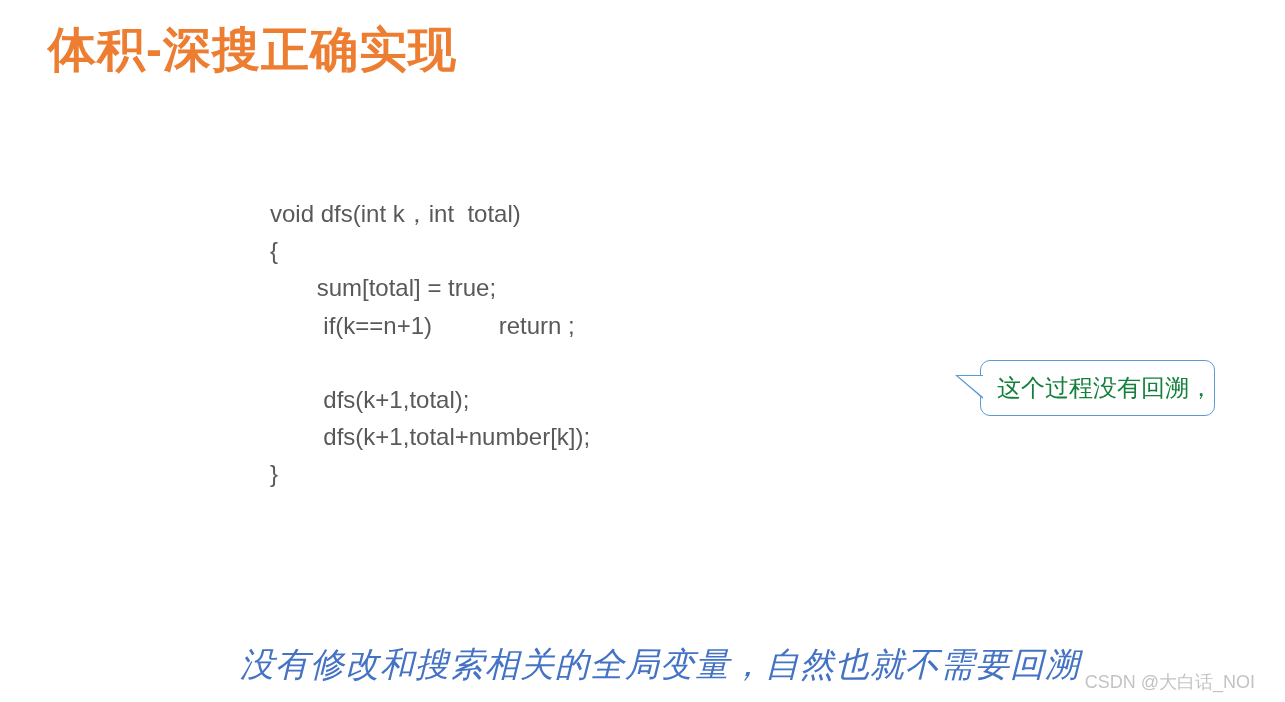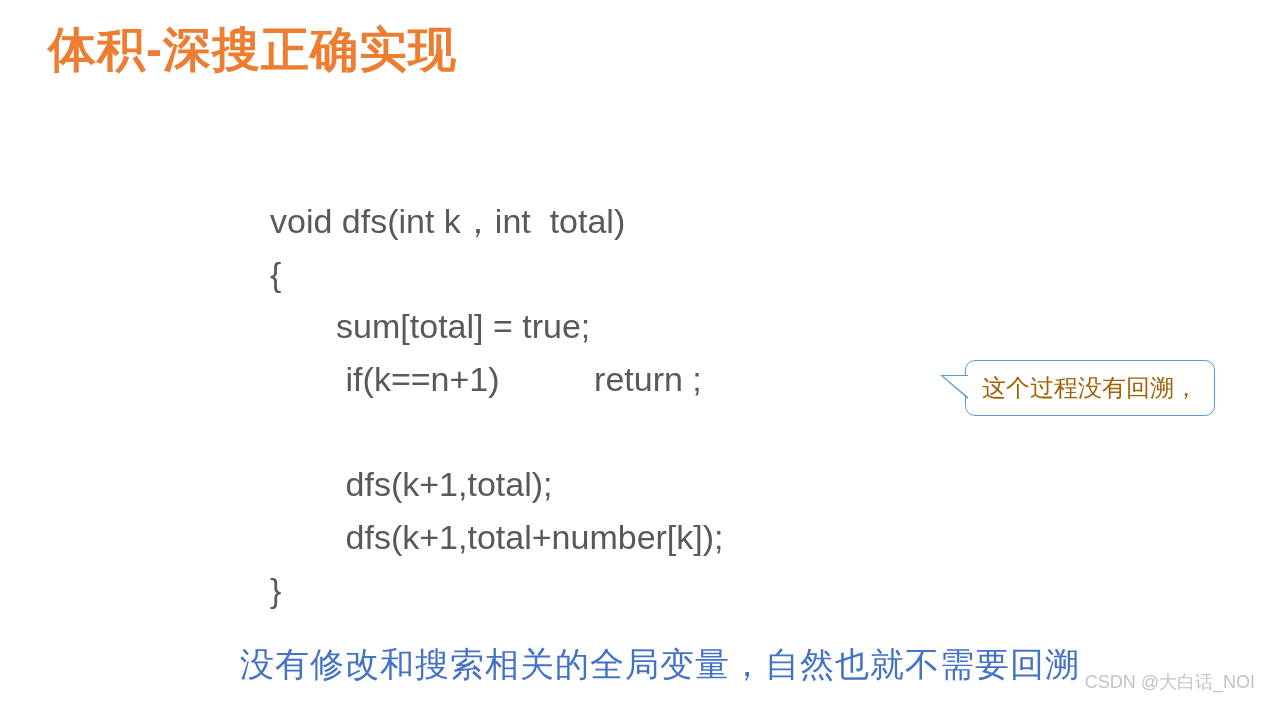--- a/index.html
+++ b/index.html
@@ -21,38 +21,38 @@
       left: 48px;
       font-size: 48px;
       font-weight: bold;
       color: #ed7d31;
       letter-spacing: 1px;
     }
     .code-block {
       position: absolute;
       top: 195px;
       left: 270px;
-      font-size: 34px;
+      font-size: 24px;
       color: #595959;
       line-height: 1.55;
       font-family: "Microsoft YaHei", "Segoe UI", sans-serif;
       white-space: pre;
     }
     .callout-container {
       position: absolute;
       top: 360px;
       right: 70px;
     }
     .callout-box {
       border: 1.5px solid #5b9bd5;
       border-radius: 10px;
-      padding: 10px 16px 10px 16px;
+      padding: 10px 1px 10px 16px;
       background: #ffffff;
       font-size: 24px;
-      color: #a16207;
+      color: #15803d;
       line-height: 1.4;
       position: relative;
     }
     .callout-tail {
       position: absolute;
       top: 14px;
       left: -26px;
       width: 0;
       height: 0;
     }
@@ -74,20 +74,21 @@
       border-right: 25px solid #ffffff;
       border-bottom: 21px solid transparent;
     }
     .bottom-text {
       position: absolute;
       bottom: 14px;
       left: 240px;
       font-size: 34px;
       color: #4472c4;
       letter-spacing: 1px;
+      font-style: italic;
     }
     .watermark {
       position: absolute;
       bottom: 8px;
       right: 30px;
       font-size: 18px;
       color: rgba(120, 120, 120, 0.45);
       font-family: "Microsoft YaHei", sans-serif;
     }
   </style>

